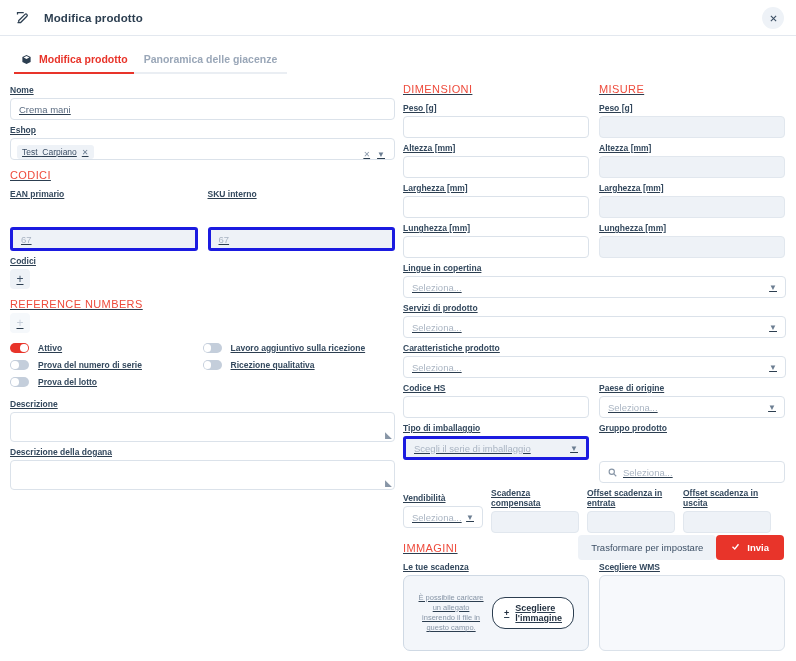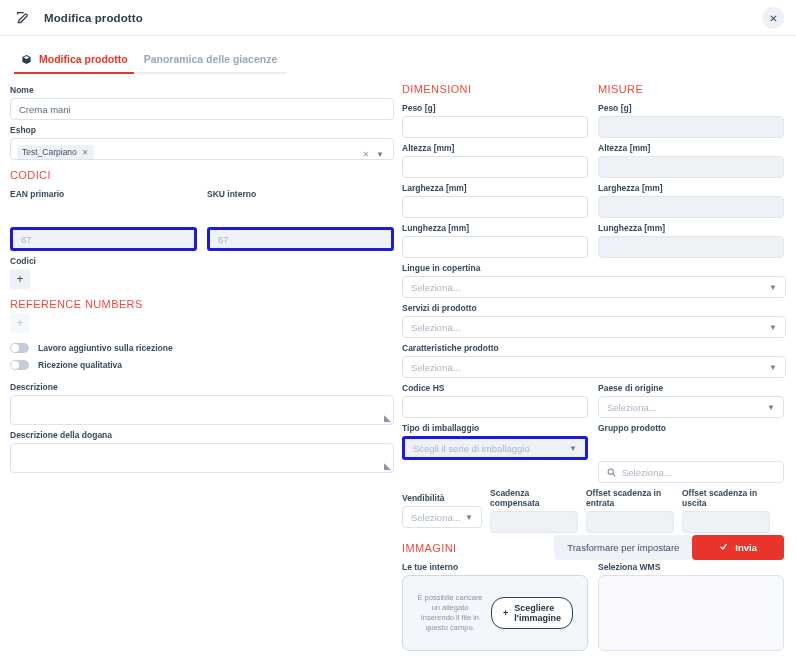--- a/index.html
+++ b/index.html
@@ -27,21 +27,21 @@
   }
 
   
   .tabs { display: flex; align-items: flex-end; padding: 14px 0 0 14px; height: 38px; }
   .tab { display: flex; align-items: center; gap: 7px; padding: 0 6px 7px 6px; font-size: 10.5px; font-weight: bold; cursor: pointer; white-space: nowrap; }
   .tab.active { color: #e8342a; border-bottom: 2.5px solid #e8342a; }
   .tab.inactive { color: #9aa7b8; border-bottom: 2.5px solid #eaeef3; padding-left: 10px; padding-right: 10px; }
   .tab-ico { width: 12px; height: 12px; display:flex; align-items:center; justify-content:center; color:#2c3e50; }
 
   
-  .body { display: flex; padding: 6px 10px 0 10px; gap: 8px; }
+  .body { display: flex; padding: 6px 10px 0 10px; gap: 8px; text-decoration: underline; }
   .col-left { width: 385px; }
   .col-right { width: 385px; }
 
   .lbl { font-size: 8.5px; font-weight: bold; color: #34495e; margin: 5px 0 3px 0; display:block; }
   .sect {
     font-size: 11px; font-weight: normal; color: #ee4b3c;
     letter-spacing: .4px; margin: 9px 0 3px 0; display:block;
   }
 
   .inp {
@@ -116,21 +116,21 @@
   
   .footer {
     position: absolute; right: 12px; bottom: 11px; display:flex; align-items:center; 
   }
   .btn-sec {
     background:#eef2f7; border:none; border-radius: 4px; color:#3d5066;
     font-size: 9.5px; padding: 7px 13px; cursor:pointer; font-family:"Liberation Sans", sans-serif;
   }
   .btn-pri {
     background:#e8342a; border:none; border-radius: 4px; color:#fff; font-weight: bold;
-    font-size: 9.5px; padding: 7px 27px; cursor:pointer; display:flex; align-items:center; gap:7px;
+    font-size: 9.5px; padding: 7px 15px; cursor:pointer; display:flex; align-items:center; gap:7px;
     font-family:"Liberation Sans", sans-serif;
   }
 </style>
 </head>
 <body>
 
 <div class="modal">
 
   <div class="hdr">
     <span class="hdr-icon">
@@ -201,20 +201,40 @@
 
       <span class="lbl">Codici</span>
       <div class="plusbtn">+</div>
 
       <span class="sect">REFERENCE NUMBERS</span>
       <div class="plusbtn dim">+</div>
 
       <div class="toggles">
         <div class="tcol">
           <div class="trow">
+            <span class="tg on">
+                <i></i>
+              </span>
+            <span class="tlbl">Attivo</span>
+          </div>
+          <div class="trow">
+            <span class="tg">
+                <i></i>
+              </span>
+            <span class="tlbl">Prova del numero di serie</span>
+          </div>
+          <div class="trow">
+            <span class="tg">
+                <i></i>
+              </span>
+            <span class="tlbl">Prova del lotto</span>
+          </div>
+        </div>
+        <div class="tcol">
+          <div class="trow">
             <span class="tg">
                 <i></i>
               </span>
             <span class="tlbl">Lavoro aggiuntivo sulla ricezione</span>
           </div>
           <div class="trow">
             <span class="tg">
                 <i></i>
               </span>
             <span class="tlbl">Ricezione qualitativa</span>
@@ -361,31 +381,31 @@
         <div style="width:88px;">
           <span class="lbl">Offset scadenza in uscita</span>
           <div class="inp disabled"></div>
         </div>
       </div>
 
       <span class="sect">IMMAGINI</span>
 
       <div class="rc">
         <div>
-          <span class="lbl">Le tue interno</span>
+          <span class="lbl">Le tue scadenza</span>
           <div class="dropzone">
             <span class="dz-txt">È possibile caricare un allegato inserendo il file in questo campo.</span>
             <div class="dz-btn">
               <span>+</span>
               <span>Scegliere l'immagine</span>
             </div>
           </div>
         </div>
         <div>
-          <span class="lbl">Seleziona WMS</span>
+          <span class="lbl">Scegliere WMS</span>
           <div class="wmsbox"></div>
         </div>
       </div>
 
     </div>
   </div>
 
   <div class="footer">
     <button class="btn-sec">Trasformare per impostare</button>
     <button class="btn-pri">

